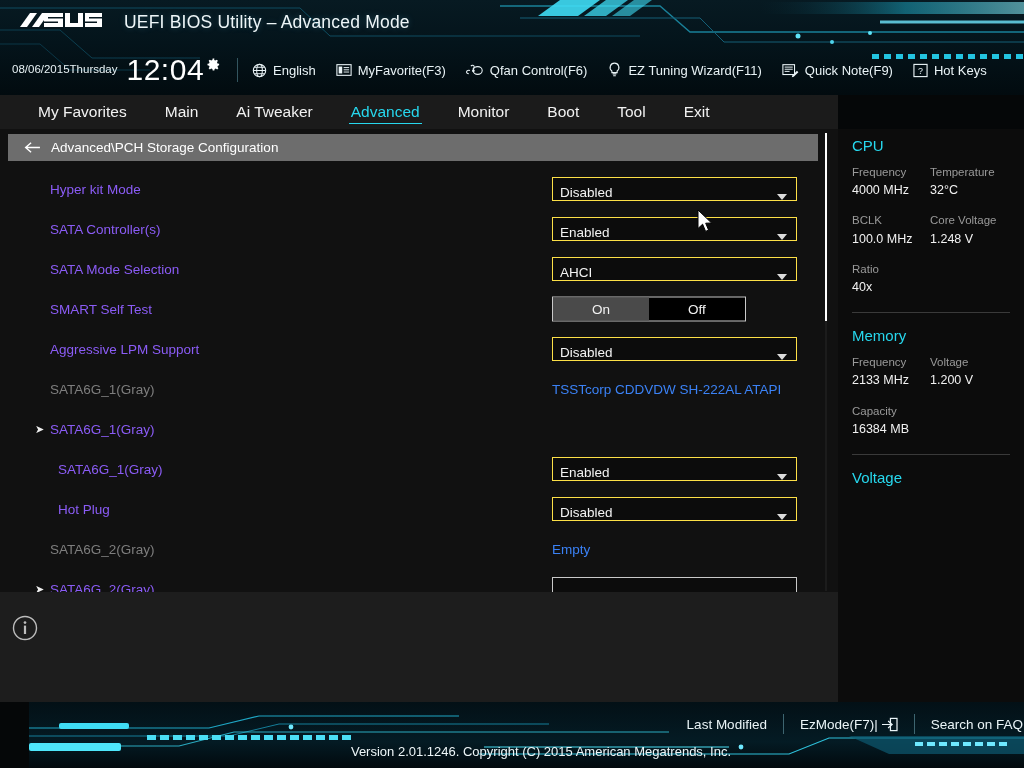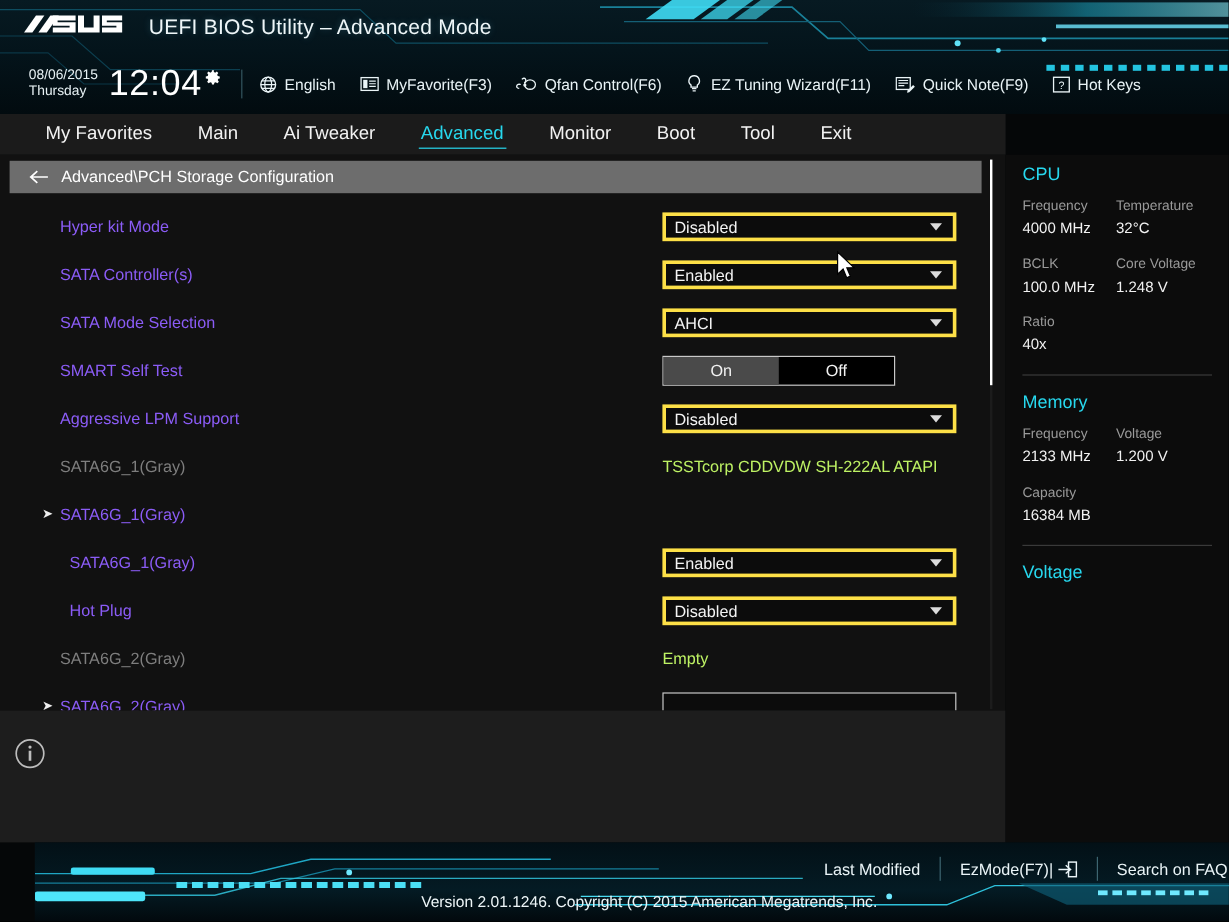--- a/index.html
+++ b/index.html
@@ -25,21 +25,21 @@
   }
   .app-title {
     margin-left: 22px; color: #eef6f8; font-size: 17.5px; letter-spacing: .2px;
     text-shadow: 0 0 6px rgba(120,220,255,.25);
   }
   .info-row {
     position: absolute; left: 0; top: 46px; height: 48px; width: 100%;
     display: flex; align-items: center;
   }
   .datetime { margin-left: 12px; display: flex; align-items: center; }
-  .dt-stack { display: flex; flex-direction: column; line-height: 1.15; color: #e8f2f5; font-size: 11.5px; margin-left: 12px; }
+  .dt-stack { display: flex; flex-direction: row; line-height: 1.15; color: #e8f2f5; font-size: 11.5px; }
   .clock { margin-left: 9px; color: #fff; font-size: 30px; line-height: 30px; letter-spacing: .5px; }
   .gear { margin-left: 2px; align-self: flex-start; margin-top: 2px; }
   .vdiv { width: 1px; height: 24px; background: #33555f; margin: 0 14px 0 16px; }
   .hdr-item { display: flex; align-items: center; color: #e9f3f6; font-size: 13px; margin-right: 20px; white-space: nowrap; }
   .hdr-item .ic { margin-right: 6px; display: flex; align-items: center; }
 
   
   .navbar {
     position: absolute; left: 0; top: 95px; width: 838px; height: 34px;
     background: #1b1b1b; display: flex; align-items: center;
@@ -76,30 +76,30 @@
     color: #8b5cf6; font-size: 13.5px; white-space: nowrap;
   }
   .row .label.dim { color: #7e7e7e; }
   .row .label.indent2 { left: 58px; }
   .row .arrow {
     position: absolute; left: 35px; top: 50%; transform: translateY(-50%);
     color: #f0f0f0; font-size: 11px; line-height: 1;
   }
   .ctl { position: absolute; left: 552px; top: 50%; transform: translateY(-50%); }
   .dropdown {
-    width: 245px; height: 24px; border: 3px solid #fde047; background: #0c0c0c;
-    display: flex; align-items: center; justify-content: space-between;
+    width: 245px; height: 24px; border: 1px solid #fde047; background: #0c0c0c;
+    display: flex; align-items: flex-end; justify-content: space-between;
   }
   .dropdown .dval { color: #f3f3f3; font-size: 13.5px; margin-left: 7px; }
   .dropdown .caret {
     width: 0; height: 0; margin-right: 9px;
     border-left: 5px solid transparent; border-right: 5px solid transparent; border-top: 6px solid #dcdcdc;
   }
   .valtext { color: #c9c9c9; font-size: 13.5px; }
-  .valtext.dimmer { color: #bef264; }
+  .valtext.dimmer { color: #3b82f6; }
   .toggle {
     width: 194px; height: 25px; border: 1px solid #c9c9c9; display: flex; background: #000;
   }
   .toggle .seg {
     flex: 1; display: flex; align-items: center; justify-content: center;
     color: #f2f2f2; font-size: 13.5px;
   }
   .toggle .seg.on { background: #4a4a4a; }
   .partial-dd {
     position: absolute; left: 552px; top: 448px; width: 245px; height: 24px;

